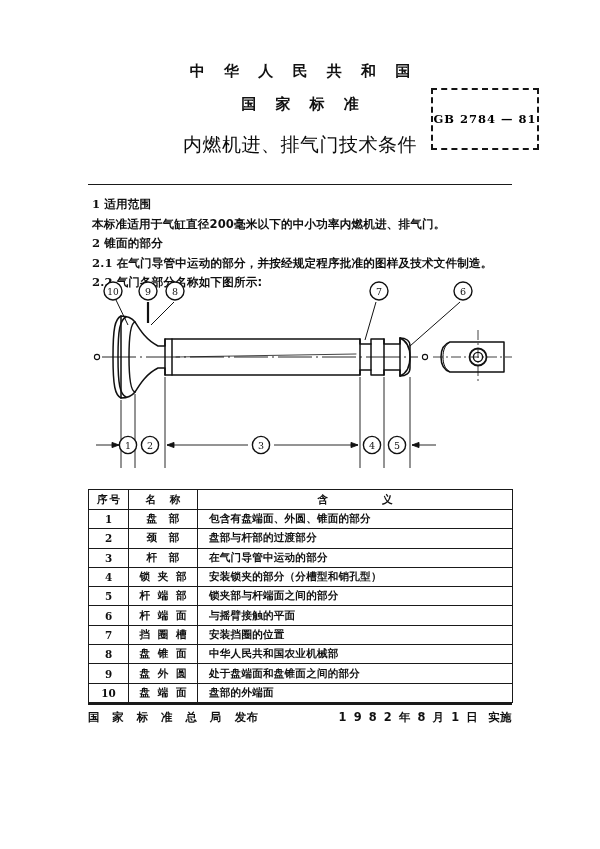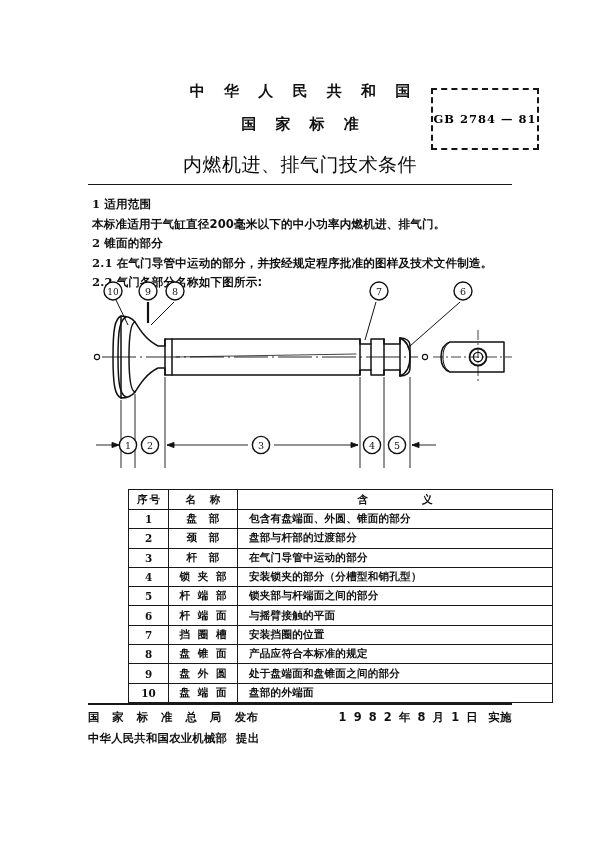--- a/index.html
+++ b/index.html
@@ -21,21 +21,20 @@
   .nation, .std-line {
     text-align: center;
     font-weight: bold;
     color: #111;
   }
   .nation {
     font-size: 15px;
     letter-spacing: 7px;
     text-indent: 7px;
     margin-bottom: 14px;
-    margin-top: 20px;
   }
   .std-line {
     font-size: 15px;
     letter-spacing: 7px;
     text-indent: 7px;
     margin-bottom: 18px;
   }
   .doc-title {
     text-align: center;
     font-size: 19px;
@@ -78,21 +77,21 @@
     letter-spacing: 0.15px;
     white-space: nowrap;
   }
   .body-text p .num { margin-right: 4px; font-family: "DejaVu Serif","Liberation Serif",serif; }
 
   
   .figure { position: absolute; left: 88px; top: 278px; width: 424px; height: 195px; }
   .figure svg { display: block; }
 
   
-  .tbl-wrap { position: absolute; left: 88px; top: 489px; width: 424px; margin-left: 40px; }
+  .tbl-wrap { position: absolute; left: 88px; top: 489px; width: 424px; }
   table.parts {
     width: 424px;
     border-collapse: collapse;
     table-layout: fixed;
   }
   table.parts col.c-no   { width: 40px; }
   table.parts col.c-name { width: 69px; }
   table.parts col.c-desc { width: 315px; }
 
   table.parts th, table.parts td {
@@ -373,21 +372,21 @@
           <td class="desc">与摇臂接触的平面</td>
         </tr>
         <tr>
           <td class="no">7</td>
           <td class="name w3">挡 圈 槽</td>
           <td class="desc">安装挡圈的位置</td>
         </tr>
         <tr>
           <td class="no">8</td>
           <td class="name w3">盘 锥 面</td>
-          <td class="desc">产品应符合本标准的规定</td>
+          <td class="desc">中华人民共和国农业机械部</td>
         </tr>
         <tr>
           <td class="no">9</td>
           <td class="name w3">盘 外 圆</td>
           <td class="desc">处于盘端面和盘锥面之间的部分</td>
         </tr>
         <tr>
           <td class="no">10</td>
           <td class="name w3">盘 端 面</td>
           <td class="desc">盘部的外端面</td>
@@ -400,19 +399,16 @@
   <div class="footer">
     <div class="footer-row">
       <div class="f-cell">
         <span class="f-issuer">国 家 标 准 总 局</span><span class="f-verb">发布</span>
       </div>
       <div class="f-cell">
         <span class="f-date">1 9 8 2 年 8 月 1 日</span><span class="f-verb">实施</span>
       </div>
     </div>
     <div class="footer-row">
-      <div class="f-cell">
-        <span class="f-dept">中华人民共和国农业机械部</span><span class="f-verb">提出</span>
-      </div>
     </div>
   </div>
 
 </div>
 
 </body></html>

